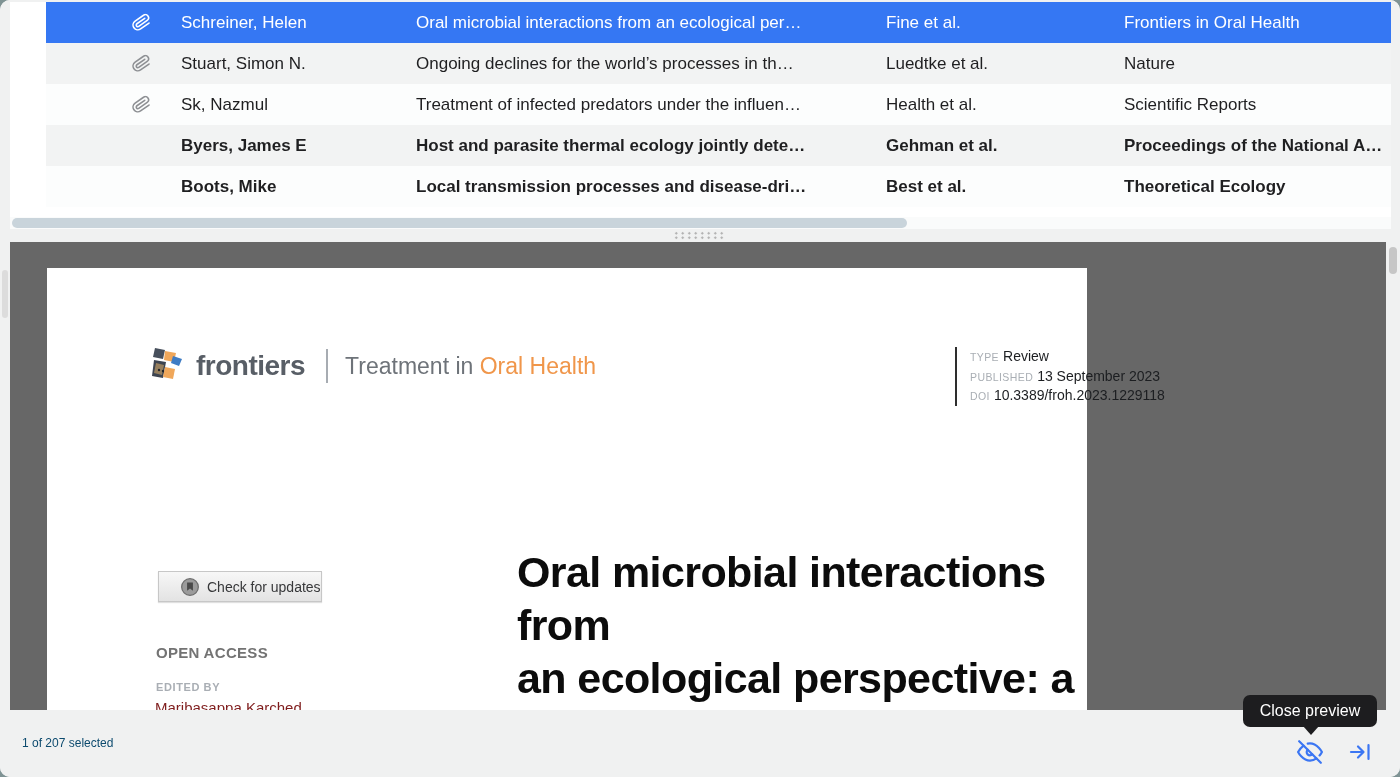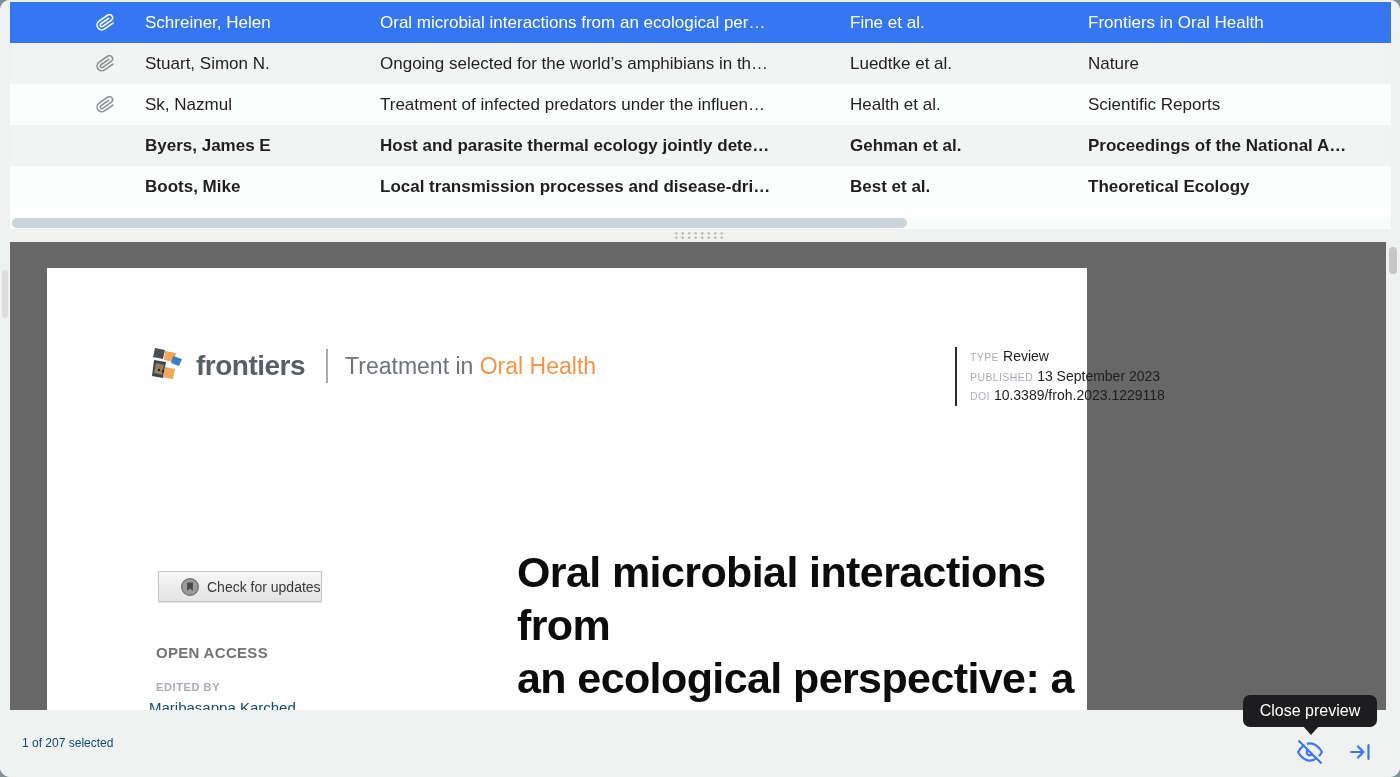--- a/index.html
+++ b/index.html
@@ -4,21 +4,21 @@
 <style>
   * { margin:0; padding:0; box-sizing:border-box; }
   html,body { width:1400px; height:777px; font-family:"Liberation Sans", sans-serif; background:#7f9394; }
   #window {
     position:relative; width:1400px; height:777px; background:#f0f1f1;
     border-radius:10px; overflow:hidden;
   }
   
   #list-pane { position:absolute; left:0; top:0; width:1400px; height:242px; background:#f0f1f1; }
   #list-rows { position:absolute; left:10px; top:2px; right:9px; height:215px; background:#ffffff; }
-  .row { position:relative; height:41px; display:flex; align-items:center; font-size:17px; color:#1f1f21; background:#fcfdfd; }
+  .row { position:relative; height:41px; display:flex; align-items:center; font-size:17px; color:#1f1f21; background:#fcfdfd;margin-left:36px; }
   .row.alt { background:#f2f3f3; }
   .row.selected { background:#3577f3; color:#ffffff; }
   .row.unread .cell { font-weight:700; }
   .cell { position:absolute; white-space:nowrap; overflow:hidden; }
   .cell-attach { left:86px; width:22px; top:11px; height:20px; }
   .cell-author { left:135px; width:225px; }
   .cell-title { left:370px; width:465px; }
   .cell-citation { left:840px; width:228px; }
   .cell-journal { left:1078px; width:300px; }
   
@@ -51,21 +51,21 @@
   #check-updates-button {
     position:absolute; left:111px; top:303px; width:164px; height:31px;
     background:linear-gradient(#f7f7f7,#e3e3e3); border:1px solid #c7c7c7;
     display:flex; align-items:center; padding-left:21px; cursor:pointer;
     box-shadow:0 1px 1px rgba(0,0,0,0.12);
   }
   #check-updates-button .cu-icon { width:20px; height:20px; margin-right:7px; }
   #check-updates-label { font-size:14px; color:#37383a; }
   #open-access { position:absolute; left:109px; top:376px; font-size:15px; font-weight:700; color:#737373; letter-spacing:0.3px; }
   #edited-by-label { position:absolute; left:109px; top:413px; font-size:11px; font-weight:700; color:#a9aeb4; letter-spacing:0.6px; }
-  #edited-by-name { position:absolute; left:102px; top:431px; font-size:15px; color:#0c4a6e; }
+  #edited-by-name { position:absolute; left:108px; top:431px; font-size:15px; color:#7f1d1d; }
   #paper-title { position:absolute; left:470px; top:278px; font-size:43px; line-height:53px; font-weight:600; color:#0c0c0c; letter-spacing:-0.6px; }
   
   #status-bar { position:absolute; left:0; top:710px; width:1400px; height:67px; background:#f0f1f1; }
   #selection-count { position:absolute; left:22px; top:26px; font-size:12px; color:#0c4a6e; }
   .status-icon-btn { position:absolute; top:28px; width:28px; height:28px; cursor:pointer; display:flex; align-items:center; justify-content:center; }
   #close-preview-button { left:1296px; }
   #expand-sidebar-button { left:1346px; }
   
   #tooltip { position:absolute; left:1243px; top:695px; width:134px; height:32px; background:#1d1d1f; border-radius:7px;
     color:#ffffff; font-size:16px; display:flex; align-items:center; justify-content:center; z-index:5; }
@@ -92,21 +92,21 @@
         <span class="cell cell-journal">Frontiers in Oral Health</span>
       </div>
 
       <div class="row alt">
         <span class="cell cell-attach">
           <svg width="19" height="19" viewBox="0 0 24 24" fill="none" stroke="#8e9094" stroke-width="2" stroke-linecap="round" style="transform:rotate(10deg)">
               <path d="M21.44 11.05l-9.19 9.19a6 6 0 0 1-8.49-8.49l9.19-9.19a4 4 0 0 1 5.66 5.66l-9.2 9.19a2 2 0 0 1-2.83-2.83l8.49-8.48"></path>
             </svg>
         </span>
         <span class="cell cell-author">Stuart, Simon N.</span>
-        <span class="cell cell-title">Ongoing selected for the world’s amphibians in th…</span>
+        <span class="cell cell-title">Ongoing declines for the world’s processes in th…</span>
         <span class="cell cell-citation">Luedtke et al.</span>
         <span class="cell cell-journal">Nature</span>
       </div>
 
       <div class="row">
         <span class="cell cell-attach">
           <svg width="19" height="19" viewBox="0 0 24 24" fill="none" stroke="#8e9094" stroke-width="2" stroke-linecap="round" style="transform:rotate(10deg)">
               <path d="M21.44 11.05l-9.19 9.19a6 6 0 0 1-8.49-8.49l9.19-9.19a4 4 0 0 1 5.66 5.66l-9.2 9.19a2 2 0 0 1-2.83-2.83l8.49-8.48"></path>
             </svg>
         </span>

